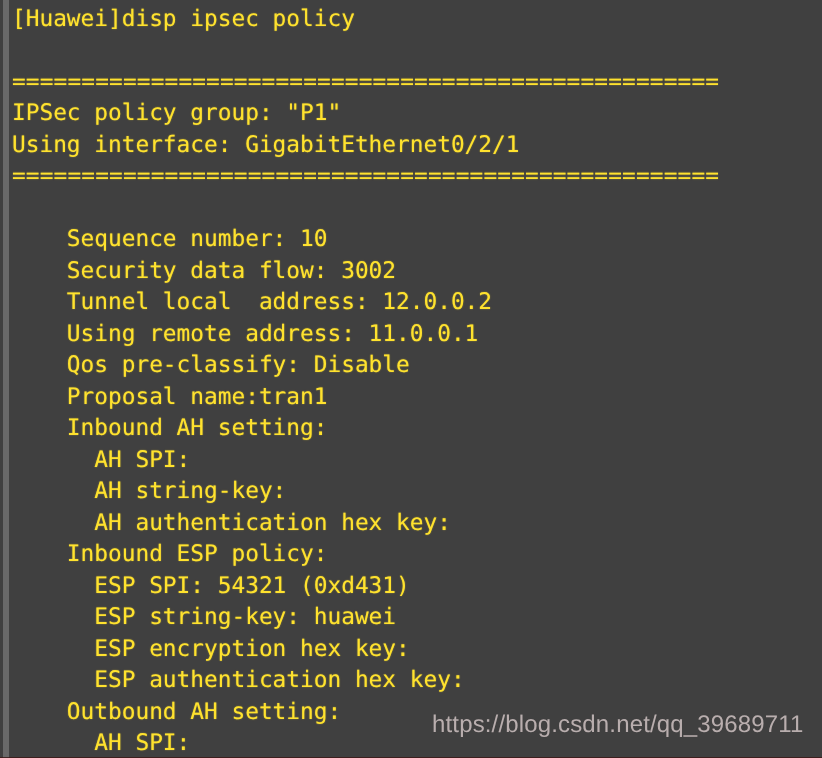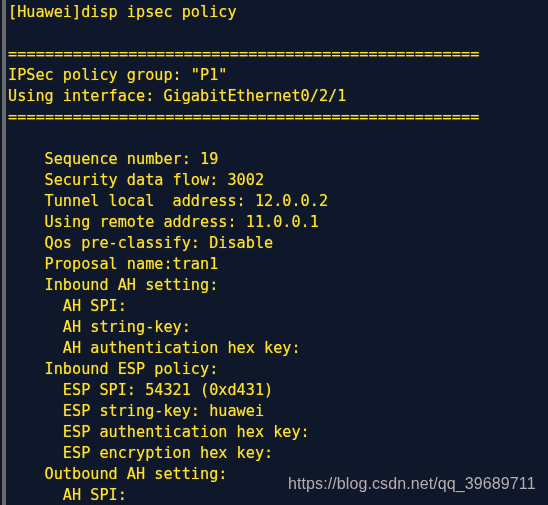--- a/index.html
+++ b/index.html
@@ -5,21 +5,21 @@
 <style>
   html, body {
     margin: 0;
     padding: 0;
     background: #3d0604;
   }
   #terminal {
     position: relative;
     width: 548px;
     height: 505px;
-    background: #0f172a;
+    background: #404040;
     overflow: hidden;
     font-family: "DejaVu Sans Mono", "Liberation Mono", monospace;
   }
   #scroll-strip {
     position: absolute;
     left: 2px;
     top: 0;
     width: 4px;
     height: 505px;
     background: #696969;
@@ -70,35 +70,35 @@
   <div id="console-output">
 
     <div class="line">[Huawei]disp ipsec policy</div>
     <div class="line blank">&nbsp;</div>
     <div class="line rule">===================================================</div>
     <div class="line">IPSec policy group: "P1"</div>
     <div class="line">Using interface: GigabitEthernet0/2/1</div>
     <div class="line rule">===================================================</div>
     <div class="line blank">&nbsp;</div>
 
-    <div class="line">    Sequence number: 19</div>
+    <div class="line">    Sequence number: 10</div>
     <div class="line">    Security data flow: 3002</div>
     <div class="line">    Tunnel local  address: 12.0.0.2</div>
     <div class="line">    Using remote address: 11.0.0.1</div>
     <div class="line">    Qos pre-classify: Disable</div>
     <div class="line">    Proposal name:tran1</div>
     <div class="line">    Inbound AH setting:</div>
     <div class="line">      AH SPI:</div>
     <div class="line">      AH string-key:</div>
     <div class="line">      AH authentication hex key:</div>
     <div class="line">    Inbound ESP policy:</div>
     <div class="line">      ESP SPI: 54321 (0xd431)</div>
     <div class="line">      ESP string-key: huawei</div>
+    <div class="line">      ESP encryption hex key:</div>
     <div class="line">      ESP authentication hex key:</div>
-    <div class="line">      ESP encryption hex key:</div>
     <div class="line">    Outbound AH setting:</div>
     <div class="line">      AH SPI:</div>
 
   </div>
 
   <div id="watermark">https://blog.csdn.net/qq_39689711</div>
 
 </div>
 
 </body></html>

